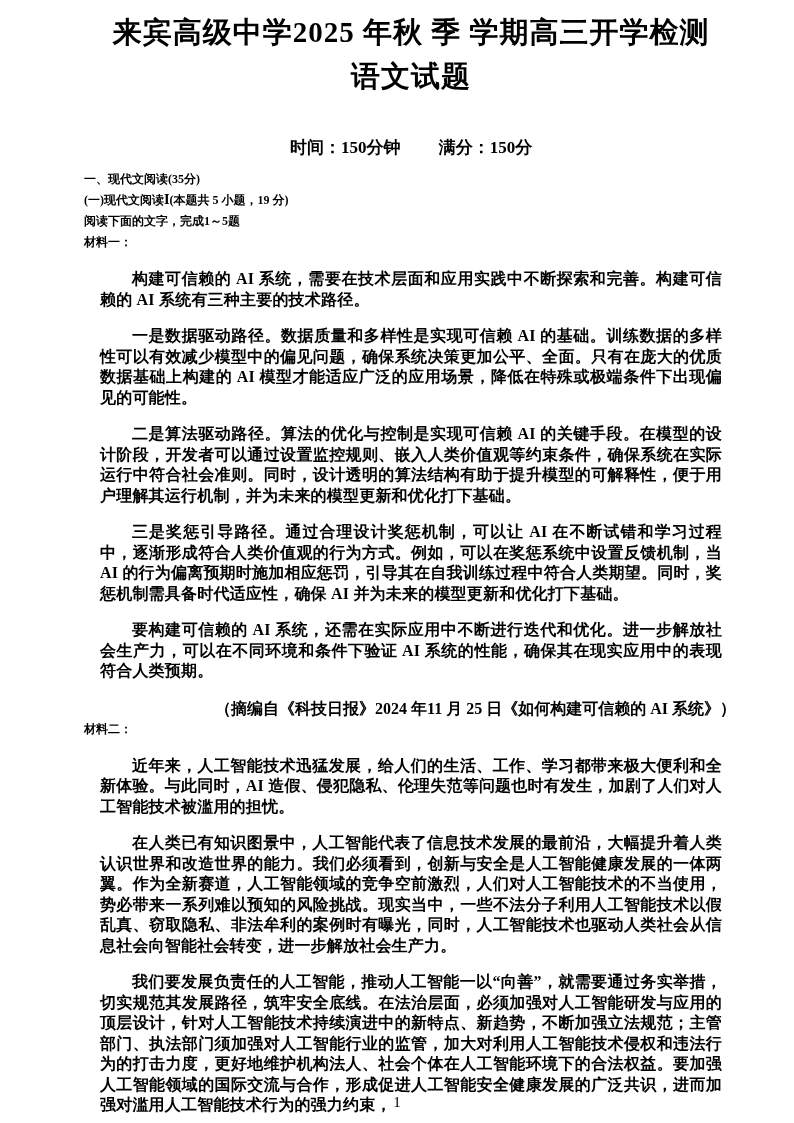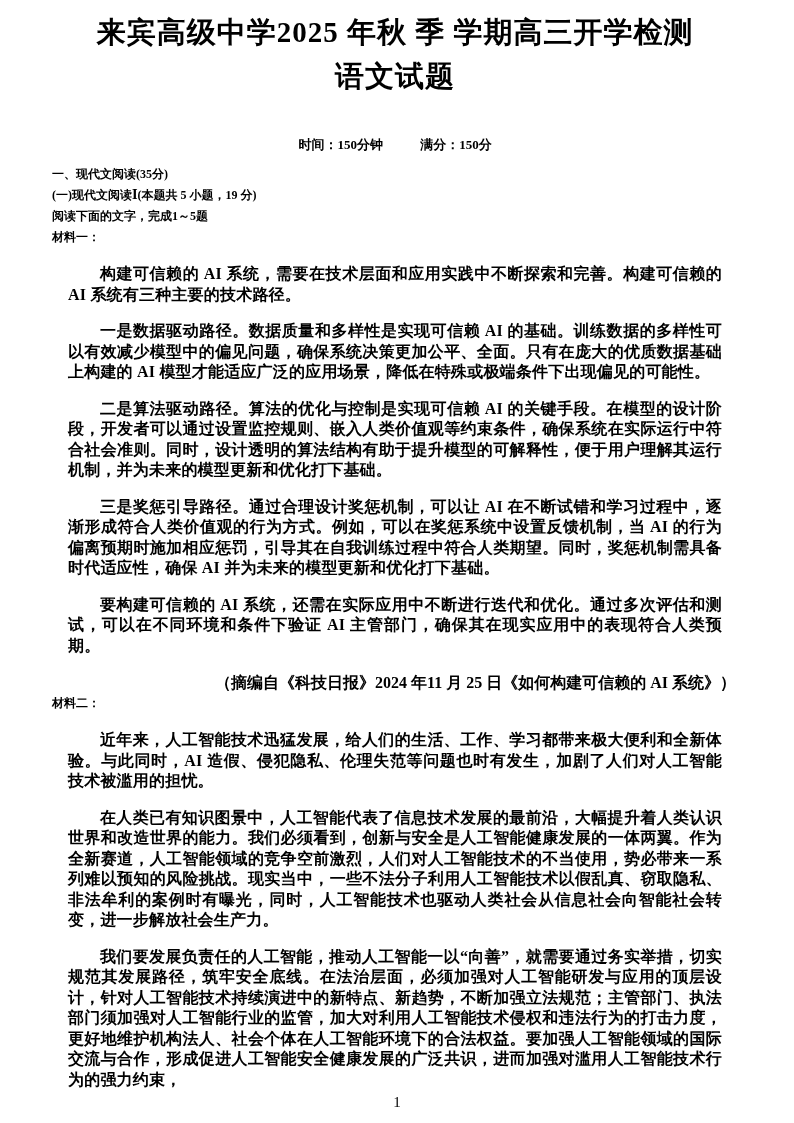--- a/index.html
+++ b/index.html
@@ -3,37 +3,37 @@
 <meta charset="utf-8">
 <style>
   * { box-sizing: border-box; }
   html, body { margin: 0; padding: 0; background: #e8e8e8; }
   .page {
     width: 794px;
     height: 1123px;
     margin: 0 auto;
     background: #ffffff;
     position: relative;
-    padding: 14px 56px 40px 52px;
+    padding: 14px 56px 40px 84px;
     font-family: "Liberation Serif", "DejaVu Serif", serif;
     color: #000;
     overflow: hidden;
   }
   .title {
     text-align: center;
     font-size: 29px;
     font-weight: 700;
     line-height: 36px;
     margin: 0;
     letter-spacing: 1px;
   }
   .title.second { margin-top: 8px; }
   .meta-line {
     text-align: center;
-    font-size: 13px;
+    font-size: 17px;
     font-weight: 700;
     margin-top: 42px;
     margin-bottom: 10px;
   }
   .meta-line .meta-part + .meta-part { margin-left: 34px; }
   .heading {
     font-size: 12px;
     font-weight: 700;
     line-height: 21px;
   }
@@ -79,21 +79,21 @@
 
   <div class="heading">一、现代文阅读(35分)</div>
   <div class="heading">(一)现代文阅读Ⅰ(本题共 5 小题，19 分)</div>
   <div class="heading">阅读下面的文字，完成1～5题</div>
 
   <div class="heading">材料一：</div>
   <p class="para">构建可信赖的 AI 系统，需要在技术层面和应用实践中不断探索和完善。构建可信赖的 AI 系统有三种主要的技术路径。</p>
   <p class="para">一是数据驱动路径。数据质量和多样性是实现可信赖 AI 的基础。训练数据的多样性可以有效减少模型中的偏见问题，确保系统决策更加公平、全面。只有在庞大的优质数据基础上构建的 AI 模型才能适应广泛的应用场景，降低在特殊或极端条件下出现偏见的可能性。</p>
   <p class="para">二是算法驱动路径。算法的优化与控制是实现可信赖 AI 的关键手段。在模型的设计阶段，开发者可以通过设置监控规则、嵌入人类价值观等约束条件，确保系统在实际运行中符合社会准则。同时，设计透明的算法结构有助于提升模型的可解释性，便于用户理解其运行机制，并为未来的模型更新和优化打下基础。</p>
   <p class="para">三是奖惩引导路径。通过合理设计奖惩机制，可以让 AI 在不断试错和学习过程中，逐渐形成符合人类价值观的行为方式。例如，可以在奖惩系统中设置反馈机制，当 AI 的行为偏离预期时施加相应惩罚，引导其在自我训练过程中符合人类期望。同时，奖惩机制需具备时代适应性，确保 AI 并为未来的模型更新和优化打下基础。</p>
-  <p class="para">要构建可信赖的 AI 系统，还需在实际应用中不断进行迭代和优化。通过多次评估和测试，可以在不同环境和条件下验证 AI 主管部门，确保其在现实应用中的表现符合人类预期。</p>
+  <p class="para">要构建可信赖的 AI 系统，还需在实际应用中不断进行迭代和优化。进一步解放社会生产力，可以在不同环境和条件下验证 AI 系统的性能，确保其在现实应用中的表现符合人类预期。</p>
   <p class="attribution">（摘编自《科技日报》2024 年11 月 25 日《如何构建可信赖的 AI 系统》）</p>
 
   <div class="heading">材料二：</div>
   <p class="para">近年来，人工智能技术迅猛发展，给人们的生活、工作、学习都带来极大便利和全新体验。与此同时，AI 造假、侵犯隐私、伦理失范等问题也时有发生，加剧了人们对人工智能技术被滥用的担忧。</p>
   <p class="para">在人类已有知识图景中，人工智能代表了信息技术发展的最前沿，大幅提升着人类认识世界和改造世界的能力。我们必须看到，创新与安全是人工智能健康发展的一体两翼。作为全新赛道，人工智能领域的竞争空前激烈，人们对人工智能技术的不当使用，势必带来一系列难以预知的风险挑战。现实当中，一些不法分子利用人工智能技术以假乱真、窃取隐私、非法牟利的案例时有曝光，同时，人工智能技术也驱动人类社会从信息社会向智能社会转变，进一步解放社会生产力。</p>
   <p class="para">我们要发展负责任的人工智能，推动人工智能一以“向善”，就需要通过务实举措，切实规范其发展路径，筑牢安全底线。在法治层面，必须加强对人工智能研发与应用的顶层设计，针对人工智能技术持续演进中的新特点、新趋势，不断加强立法规范；主管部门、执法部门须加强对人工智能行业的监管，加大对利用人工智能技术侵权和违法行为的打击力度，更好地维护机构法人、社会个体在人工智能环境下的合法权益。要加强人工智能领域的国际交流与合作，形成促进人工智能安全健康发展的广泛共识，进而加强对滥用人工智能技术行为的强力约束，</p>
 
   <div class="page-number">1</div>
 
 </div>

